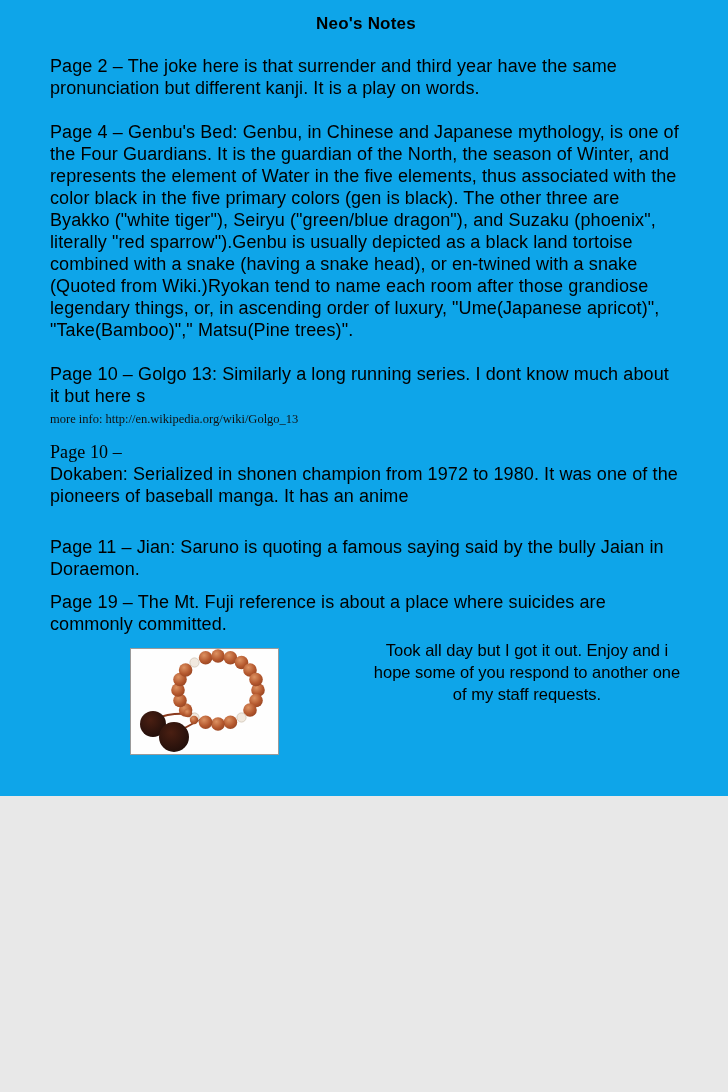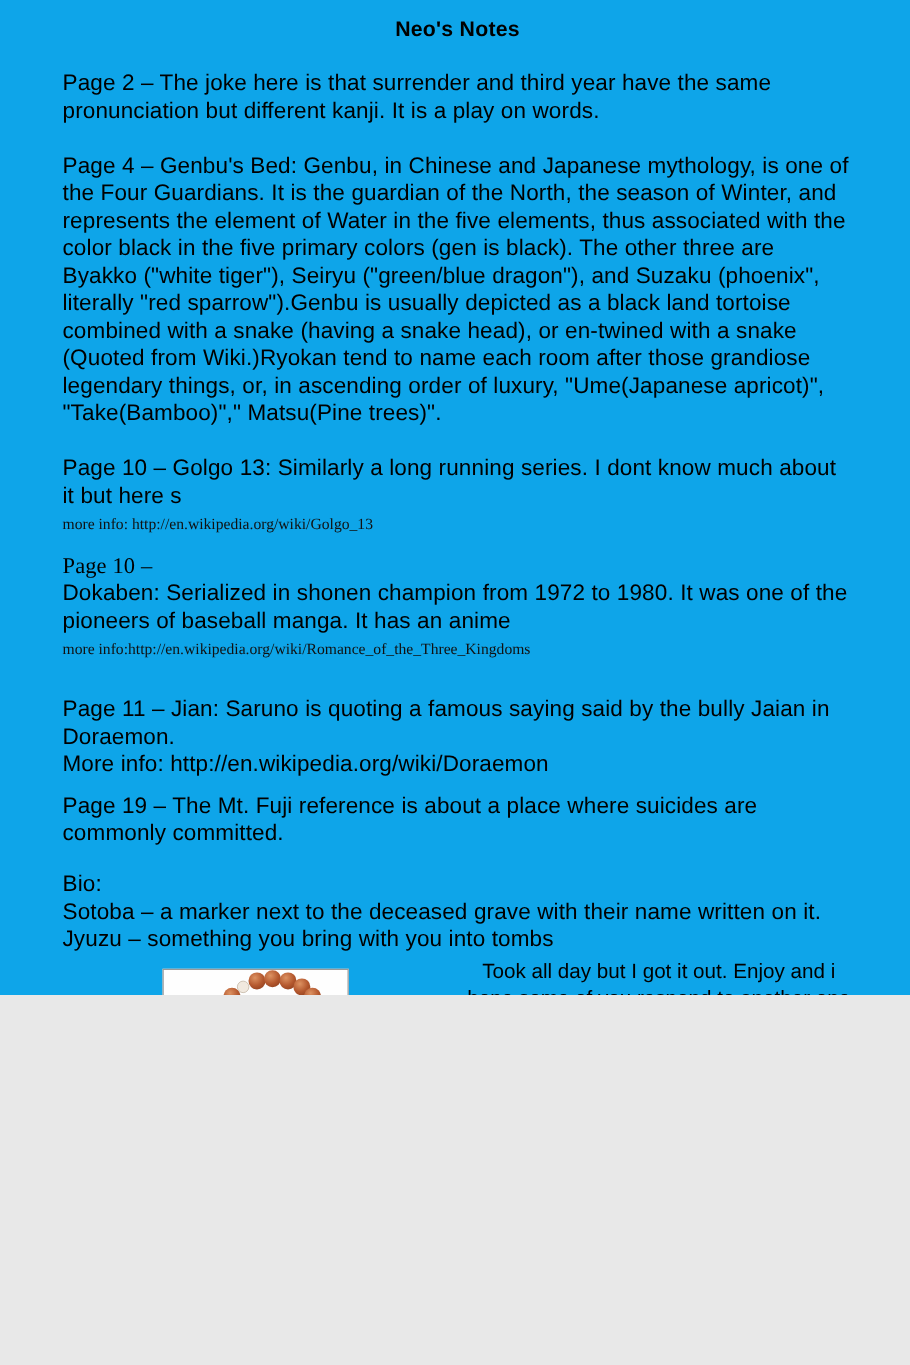--- a/index.html
+++ b/index.html
@@ -82,35 +82,28 @@
 
 
     <div>
       <div class="note mt-22">Page 10 – Golgo 13: Similarly a long running series. I dont know much about it but here s</div>
       <div class="serif-note mt-4">more info: http://en.wikipedia.org/wiki/Golgo_13</div>
     </div>
 
     <div>
       <div class="note mt-14">Page 10 –</div>
       <div class="note">Dokaben: Serialized in shonen champion from 1972 to 1980. It was one of the pioneers of baseball manga. It has an anime</div>
-      <div class="serif-note mt-4">more info:http://en.wikipedia.org/wiki/Romance_of_the_Three_Kingdoms</div>
     </div>
 
     <div>
       <div class="note mt-29">Page 11 – Jian: Saruno is quoting a famous saying said by the bully Jaian in Doraemon.</div>
-      <div class="note">More info: http://en.wikipedia.org/wiki/Doraemon</div>
     </div>
 
     <div class="note mt-11">Page 19 – The Mt. Fuji reference is about a place where suicides are commonly committed.</div>
 
-    <div>
-      <div class="note mt-19">Bio:</div>
-      <div class="note">Sotoba – a marker next to the deceased grave with their name written on it.</div>
-      <div class="note">Jyuzu – something you bring with you into tombs</div>
-    </div>
 
     <div class="bottom-row">
 
       <div class="photo-frame">
         <svg width="147" height="105" viewBox="0 0 147 105" xmlns="http://www.w3.org/2000/svg">
           <defs>
             <radialGradient id="beadGrad" cx="0.38" cy="0.32" r="0.85">
               <stop offset="0%" stop-color="#dd9262"></stop>
               <stop offset="55%" stop-color="#b4582e"></stop>
               <stop offset="100%" stop-color="#8a3c1c"></stop>

